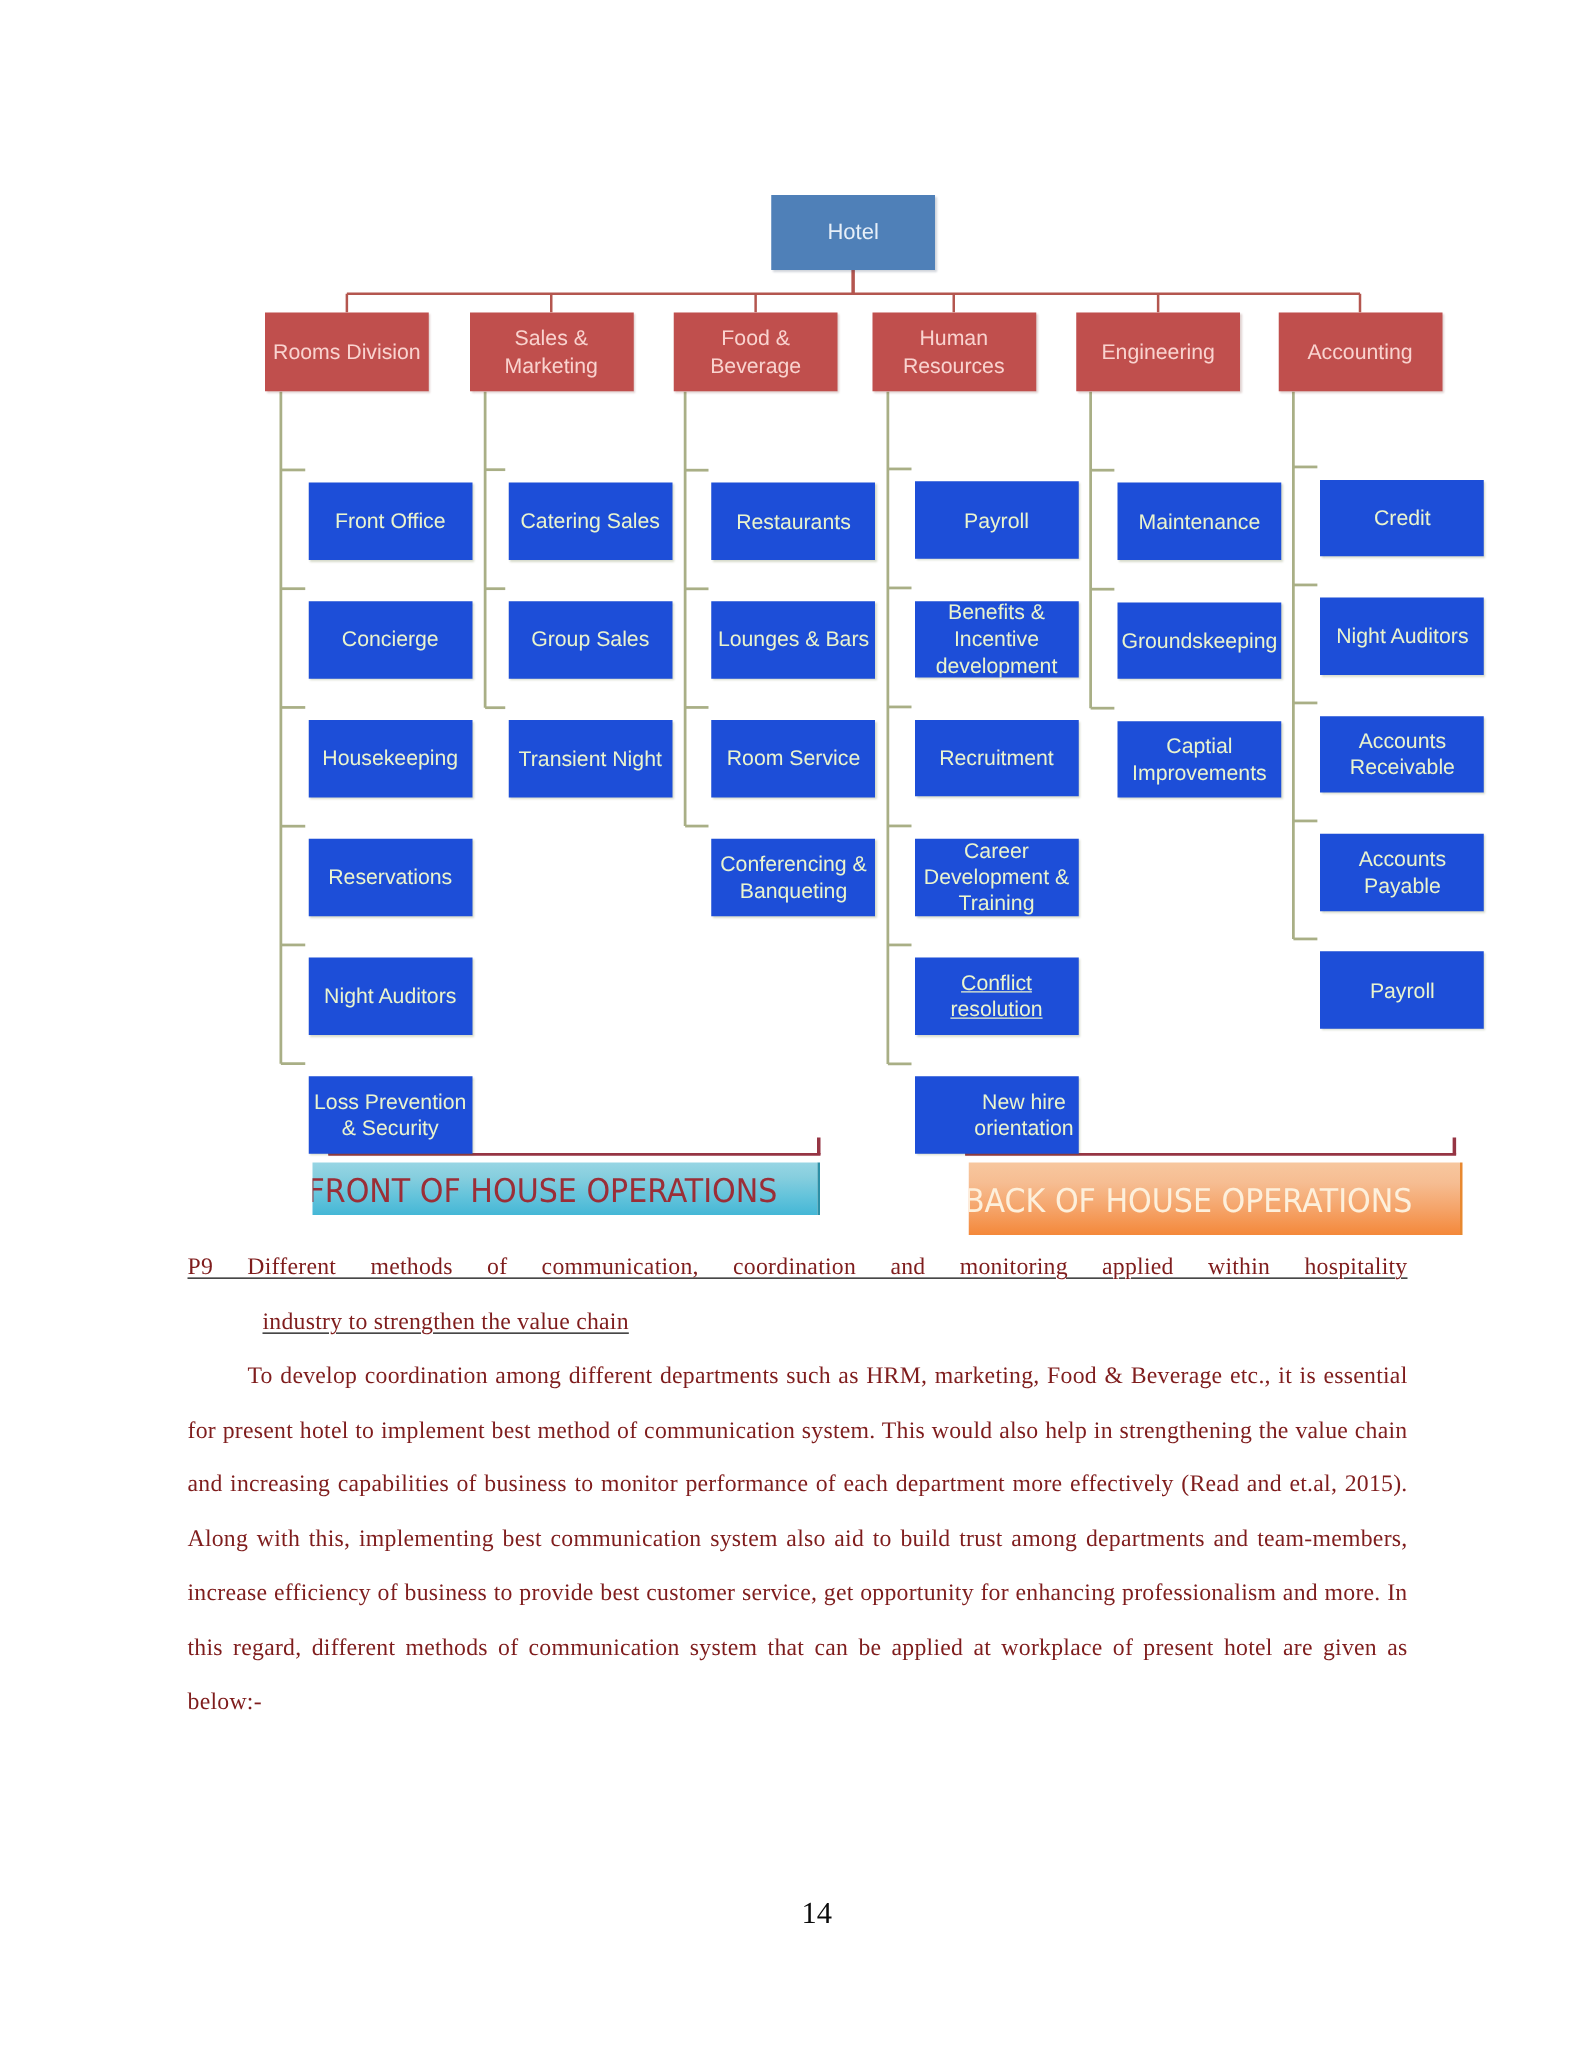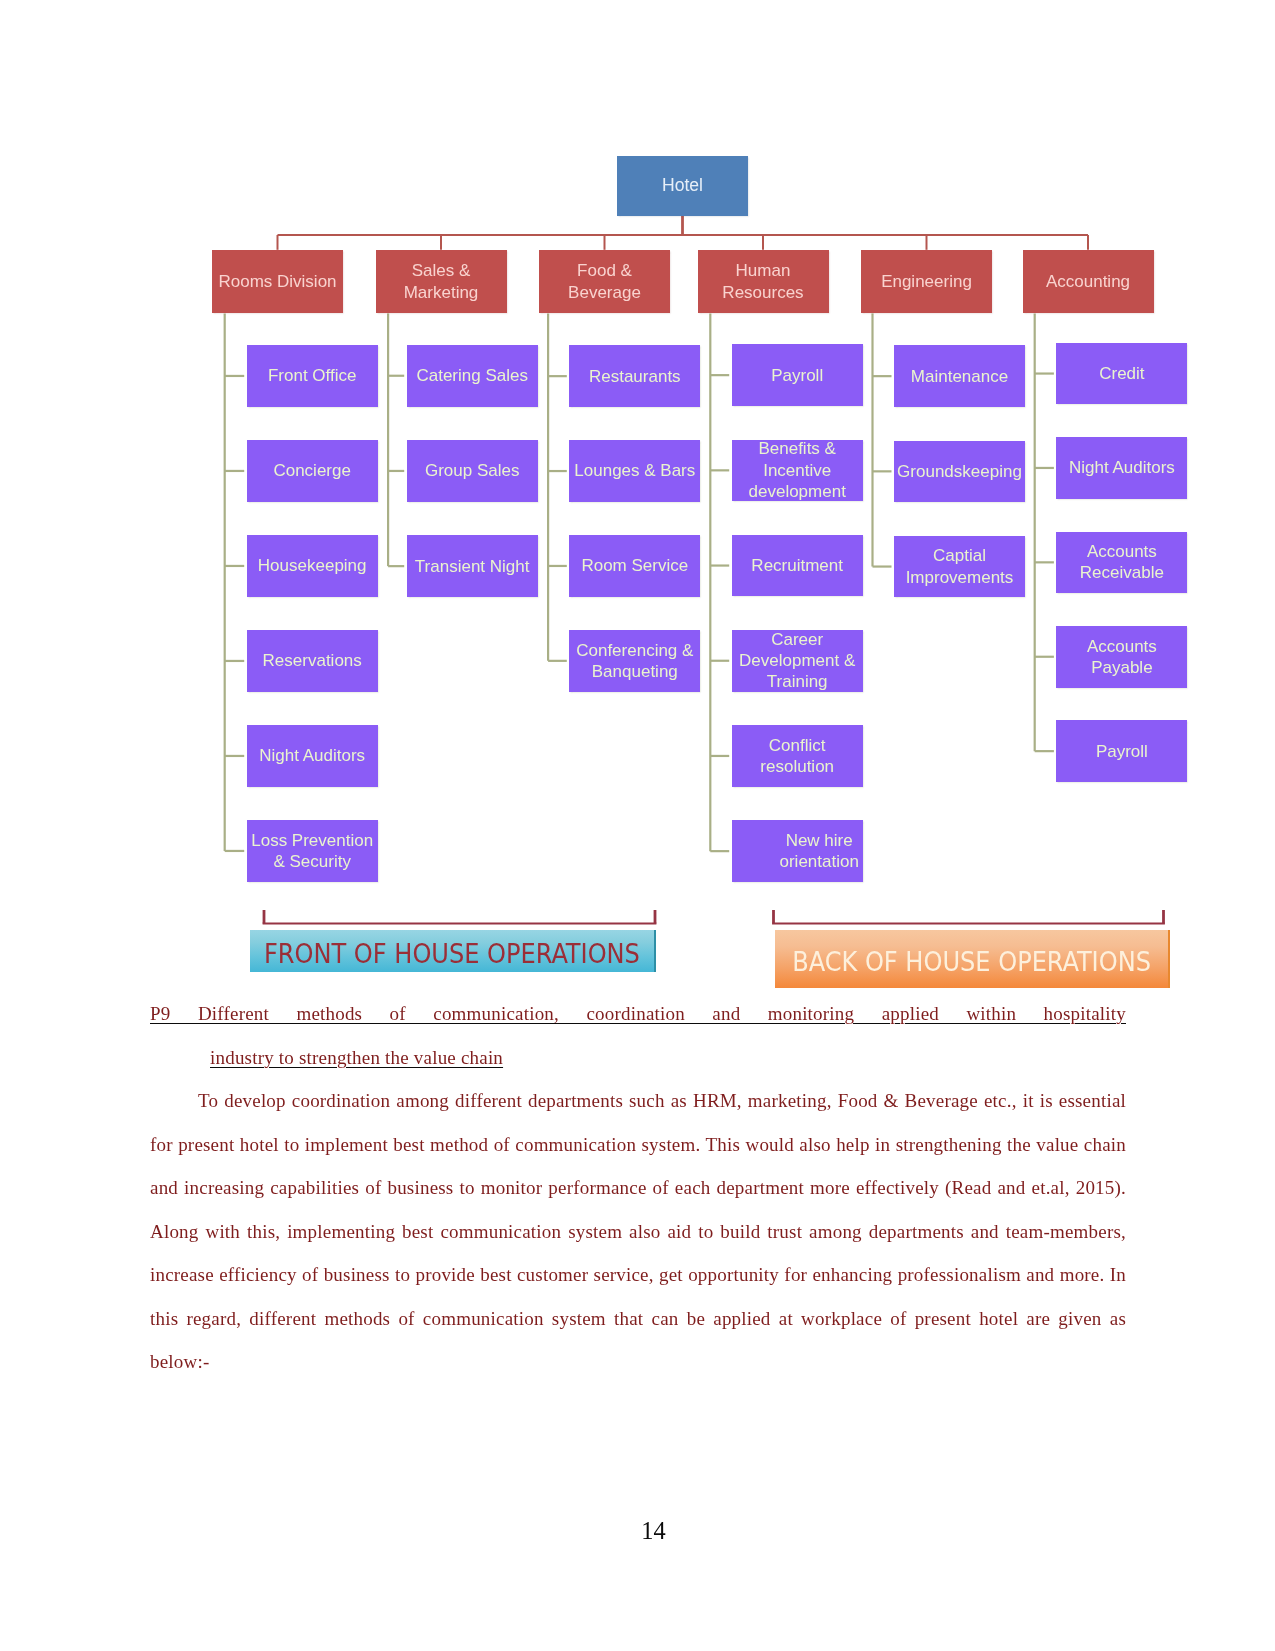--- a/index.html
+++ b/index.html
@@ -11,24 +11,24 @@
   #chart{position:absolute;left:0;top:0;width:1275px;height:990px;}
   #chart svg{position:absolute;left:0;top:0;}
 
   .node{position:absolute;display:flex;align-items:center;justify-content:center;
         text-align:center;font-family:"Liberation Sans",sans-serif;color:#fff;
         box-sizing:border-box;line-height:1.25;white-space:pre-line;}
   .node.root{background:#4F80B8;font-size:17.6px;color:#E7EFF8;
              box-shadow:1.2px 1.2px 1.6px rgba(40,60,90,0.22);}
   .node.dept{background:#C04F4D;font-size:17px;color:#F9D3CF;
              box-shadow:1.2px 1.2px 1.6px rgba(110,40,35,0.22);}
-  .node.leaf{background:#8b5cf6;font-size:17px;color:#EAF4CE;
-             box-shadow:1.2px 1.2px 1.6px rgba(85,100,35,0.24);}
+  .node.leaf{background:#1d4ed8;font-size:17px;color:#EAF4CE;
+             box-shadow:1.2px 1.2px 1.6px rgba(85,100,35,0.24);margin-top:41px;}
 
-  .banner{position:absolute;display:flex;align-items:center;justify-content:center;
+  .banner{position:absolute;display:flex;align-items:center;justify-content:flex-start;
           box-sizing:border-box;white-space:nowrap;overflow:hidden;}
   .banner span{font-family:"DejaVu Sans Condensed","DejaVu Sans",sans-serif;font-size:26.2px;
           display:inline-block;transform:scaleX(1.022) translateY(2.6px);transform-origin:center;}
   .banner.front{background:linear-gradient(180deg,#97D5E4 0%,#86CEDE 28%,#63C3DB 65%,#45B7D6 100%);
                 color:#9B2E37;border-right:2.5px solid #2D8FA6;}
   .banner.back{background:linear-gradient(180deg,#F7C79F 0%,#F6BD92 28%,#F5A368 65%,#F4883A 100%);
                color:#FDF0DC;border-right:2.5px solid #E8882F;}
 
   
   #text{position:absolute;left:150px;top:992px;width:976px;color:#7f1d1d;
@@ -121,21 +121,21 @@
         <div class="node dept" style="left: 697.5px; top: 249.8px; width: 131px; height: 63.6px;">Human
 Resources</div>
         <div class="node leaf" style="left: 731.7px; top: 344.4px; width: 131px; height: 61.5px;">Payroll</div>
         <div class="node leaf" style="left: 731.7px; top: 439.6px; width: 131px; height: 61.5px;">Benefits &amp;
 Incentive
 development</div>
         <div class="node leaf" style="left: 731.7px; top: 534.8px; width: 131px; height: 61.5px;">Recruitment</div>
         <div class="node leaf" style="left: 731.7px; top: 630px; width: 131px; height: 61.5px;">Career
 Development &amp;
 Training</div>
-        <div class="node leaf" style="left: 731.7px; top: 725.2px; width: 131px; height: 61.5px;">Conflict
+        <div class="node leaf" style="left: 731.7px; top: 725.2px; width: 131px; height: 61.5px; text-decoration: underline;">Conflict
 resolution</div>
         <div class="node leaf" style="left: 731.7px; top: 820.4px; width: 131px; height: 61.5px; padding-left: 44px;">New hire
 orientation</div>
         <div class="node dept" style="left: 861px; top: 249.8px; width: 131px; height: 63.6px;">Engineering</div>
         <div class="node leaf" style="left: 894px; top: 345.4px; width: 131px; height: 61.5px;">Maintenance</div>
         <div class="node leaf" style="left: 894px; top: 440.6px; width: 131px; height: 61.5px;">Groundskeeping</div>
         <div class="node leaf" style="left: 894px; top: 535.8px; width: 131px; height: 61.5px;">Captial
 Improvements</div>
         <div class="node dept" style="left: 1022.5px; top: 249.8px; width: 131px; height: 63.6px;">Accounting</div>
         <div class="node leaf" style="left: 1056.4px; top: 342.8px; width: 131px; height: 61.5px;">Credit</div>

